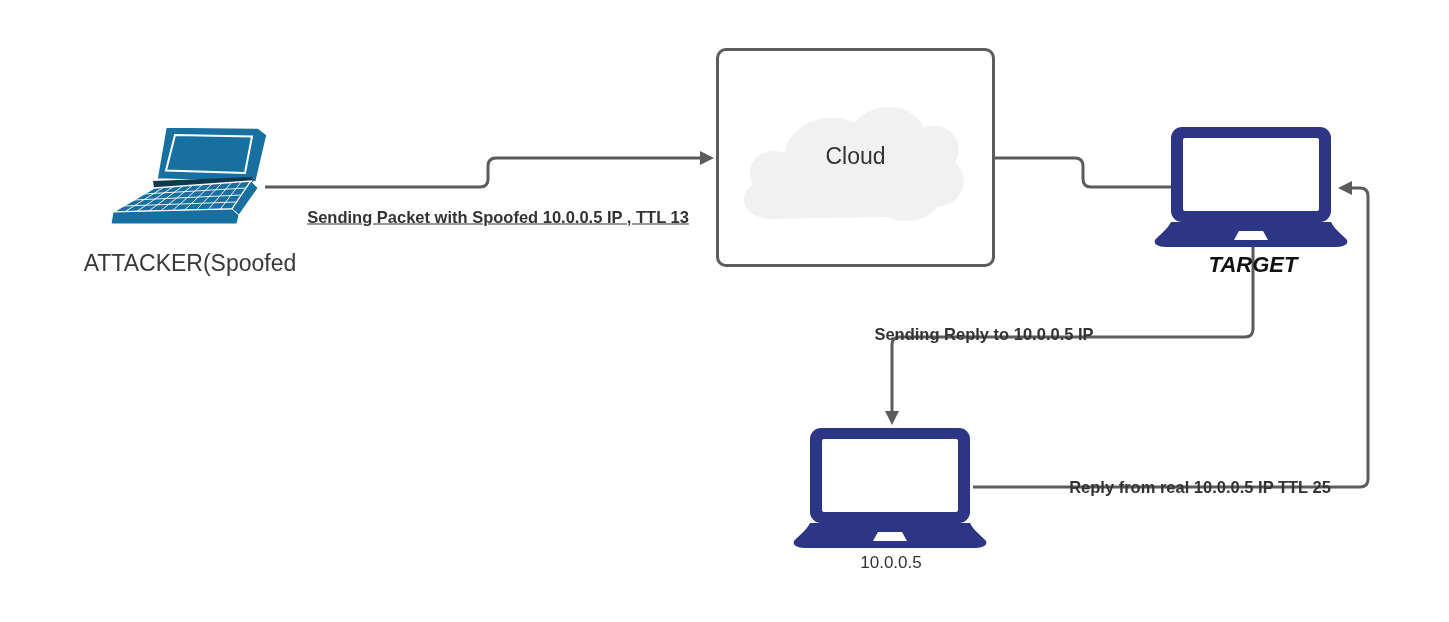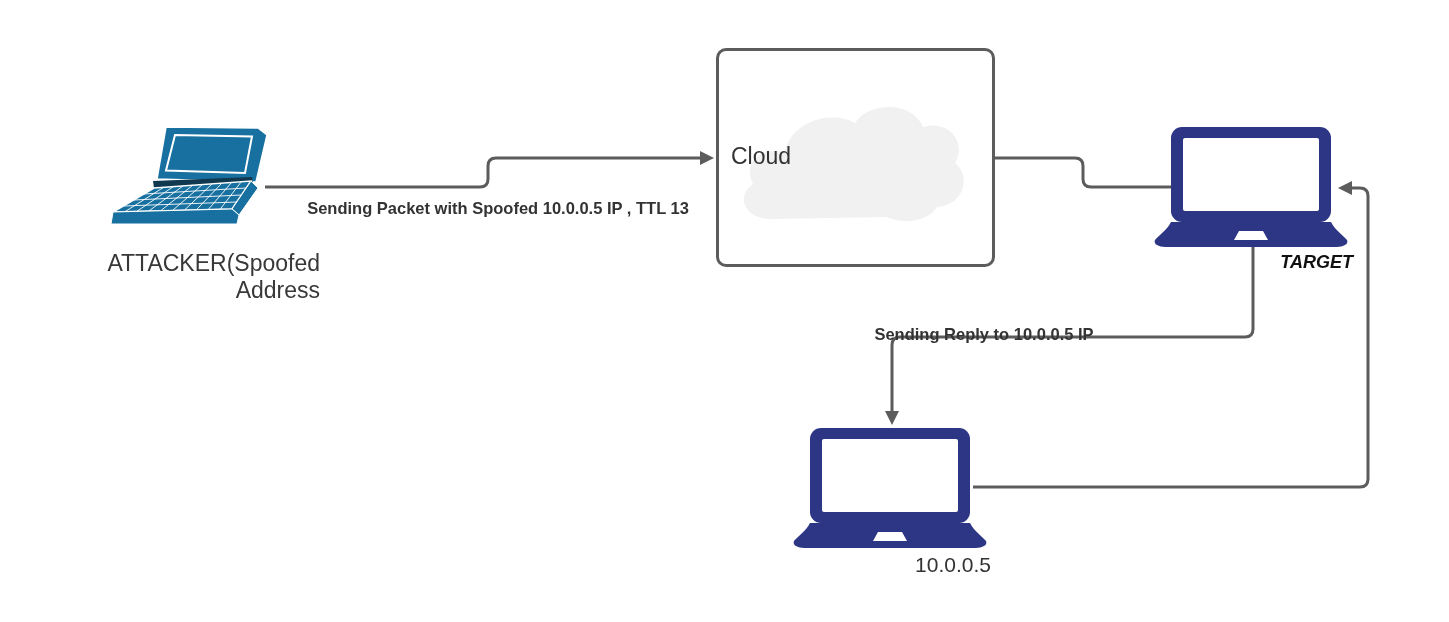--- a/index.html
+++ b/index.html
@@ -6,30 +6,30 @@
   body{width:1449px;height:622px;overflow:hidden;font-family:"Liberation Sans",sans-serif;position:relative;}
   .canvas{position:absolute;left:0;top:0;width:1449px;height:622px;}
   .edges-layer{position:absolute;left:0;top:0;}
   .node{position:absolute;}
   .attacker-node{left:108px;top:124px;width:160px;height:110px;}
   .target-node{left:1154px;top:127px;width:194px;height:120px;}
   .real-node{left:793px;top:428px;width:194px;height:120px;}
   .cloud-box{position:absolute;left:716px;top:48px;width:279px;height:219px;box-sizing:border-box;
              border:3px solid #5c5c5c;border-radius:10px;background:#ffffff;}
   .cloud-box svg{position:absolute;left:0;top:0;}
-  .cloud-text{position:absolute;left:12px;top:92px;width:100%;text-align:left;
+  .cloud-text{position:absolute;left:0;top:92px;width:100%;text-align:center;
               font-size:23px;color:#333333;}
-  .label{position:absolute;text-align:right;}
+  .label{position:absolute;text-align:center;}
   .attacker-label{left:60px;top:250px;width:260px;font-size:23px;line-height:27px;color:#383838;}
-  .target-label{left:1153px;top:252px;width:200px;font-size:18px;font-weight:bold;
+  .target-label{left:1153px;top:252px;width:200px;font-size:22px;font-weight:bold;
                 font-style:italic;color:#111111;}
-  .real-label{left:791px;top:553px;width:200px;font-size:21px;color:#333333;}
+  .real-label{left:791px;top:553px;width:200px;font-size:17px;color:#333333;}
   .edge-label{position:absolute;font-weight:bold;font-size:16.5px;color:#333333;
               white-space:nowrap;transform:translate(-50%,-50%);}
-  .edge-label-1{left:498px;top:208px;}
+  .edge-label-1{left:498px;top:217px;text-decoration:underline;}
   .edge-label-3{left:984px;top:334px;}
   .edge-label-4{left:1200px;top:487px;}
 </style>
 </head>
 <body>
 
 <div class="canvas">
 
   <svg class="edges-layer" width="1449" height="622" viewBox="0 0 1449 622">
     <g stroke="#5c5c5c" stroke-width="3" fill="none">
@@ -72,21 +72,20 @@
         <line x1="25.5" y1="76" x2="133.5" y2="71"></line>
         <line x1="15.25" y1="82" x2="128.75" y2="78"></line>
       </g>
 
       <polygon points="143,57 150,64 131,91 124,85" fill="#17709F" stroke="#ffffff" stroke-width="1"></polygon>
       <polygon points="5,88 124,85 131,91 129,100 3,100" fill="#17709F" stroke="#ffffff" stroke-width="1"></polygon>
     </svg>
   </div>
   <div class="label attacker-label">
     <div>ATTACKER(Spoofed</div>
-    <div>Address</div>
   </div>
 
   <div class="cloud-box">
     <svg width="273" height="213" viewBox="0 0 273 213">
       <path d="M 52 168
                C 26 168 16 146 34 133
                C 22 110 46 94 66 102
                C 70 72 110 58 136 72
                C 150 50 194 50 204 76
                C 230 68 248 92 236 112
@@ -112,14 +111,15 @@
       <rect x="17" y="0" width="160" height="95" rx="11" fill="#2D3585"></rect>
       <rect x="29" y="11" width="136" height="73" rx="2" fill="#ffffff"></rect>
       <path d="M 17 95 H 177 C 181 103 190 109 193 113 C 195 118 188 120 180 120 H 14 C 6 120 -1 118 1 113 C 4 109 13 103 17 95 Z" fill="#2D3585"></path>
       <polygon points="85,104 109,104 114,113 80,113" fill="#ffffff"></polygon>
     </svg>
   </div>
   <div class="label real-label">10.0.0.5</div>
 
   <div class="edge-label edge-label-1">Sending Packet with Spoofed 10.0.0.5 IP , TTL 13</div>
   <div class="edge-label edge-label-3">Sending Reply to 10.0.0.5 IP</div>
+  <div class="edge-label edge-label-4">Reply from real 10.0.0.5 IP TTL 25</div>
 
 </div>
 
 </body></html>

